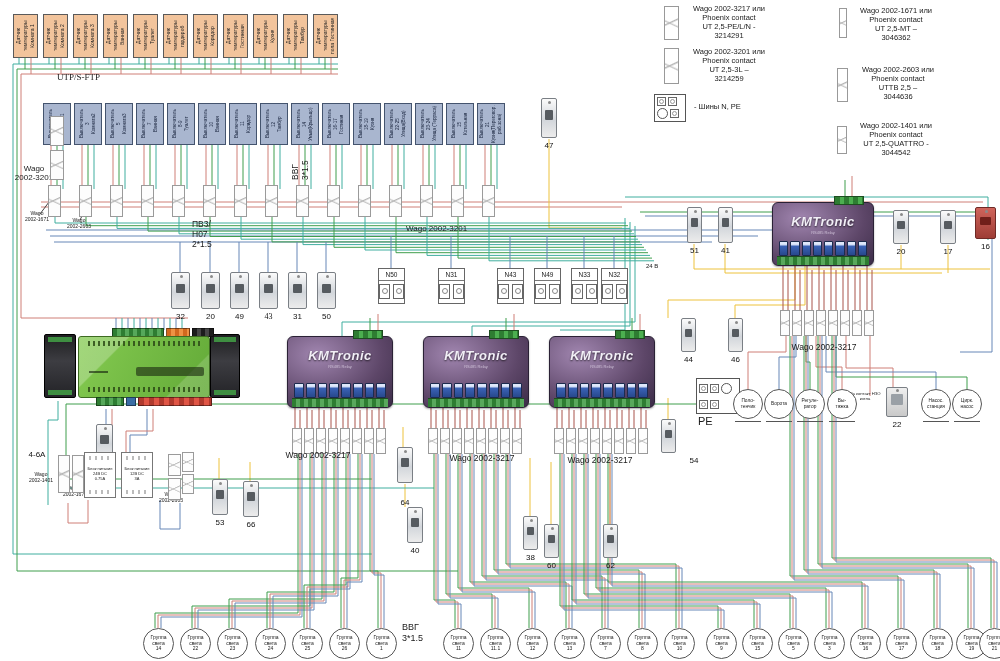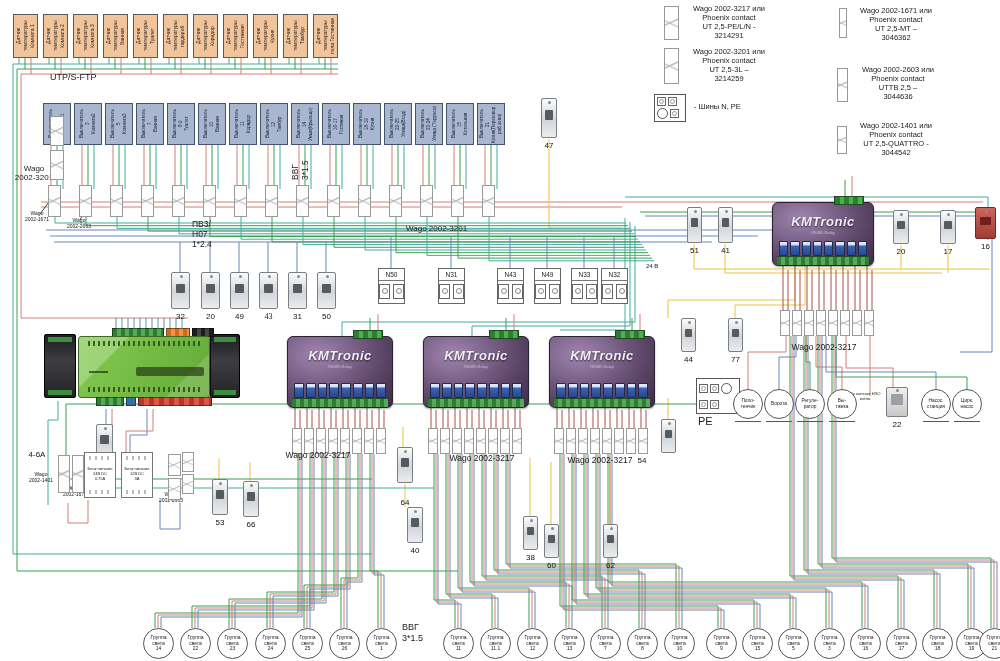--- a/index.html
+++ b/index.html
@@ -394,30 +394,30 @@
       <path d="M806,336 V572 H937 V628" stroke="#cf7e76" fill="none" stroke-width="1"></path>
       <path d="M808,336 V574 H940 V628" stroke="#6787b7" fill="none" stroke-width="1"></path>
       <path d="M818,336 V564 H968 V628" stroke="#3f9e4d" fill="none" stroke-width="1"></path>
       <path d="M820,336 V566 H971 V628" stroke="#cf7e76" fill="none" stroke-width="1"></path>
       <path d="M822,336 V568 H974 V628" stroke="#6787b7" fill="none" stroke-width="1"></path>
       <path d="M832,336 V558 H991 V628" stroke="#3f9e4d" fill="none" stroke-width="1"></path>
       <path d="M834,336 V560 H994 V628" stroke="#cf7e76" fill="none" stroke-width="1"></path>
       <path d="M836,336 V562 H997 V628" stroke="#6787b7" fill="none" stroke-width="1"></path>
     </svg>
 
-  <div class="lbl f9" style="left:50px;top:72px;">UTP/S-FTP</div>
+  <div class="lbl f9" style="left:57px;top:72px;font-family:Liberation Serif, serif;">UTP/S-FTP</div>
   <div class="lbl ctr" style="left:6px;top:164px;width:56px;">Wago
 2002-3201</div>
   <div class="lbl f5 ctr" style="left:22px;top:211px;width:30px;">Wago
 2002-1671</div>
   <div class="lbl f5 ctr" style="left:64px;top:218px;width:30px;">Wago
 2002-2603</div>
   <div class="lbl" style="left:192px;top:219px;font-size:8.5px;">ПВ3/
 Н07
-1*2.4</div>
+2*1.5</div>
   <div class="lbl" style="left:406px;top:224px;">Wago 2002-3201</div>
   <div class="lbl f6" style="left:646px;top:263px;">24 В</div>
   <div class="lbl vlbl" style="left:290px;top:146px;height:34px;font-size:8.5px;">ВВГ
 3*1.5</div>
   <div class="lbl f5 ctr" style="left:26px;top:472px;width:30px;">Wago
 2002-1401</div>
   <div class="lbl f5 ctr" style="left:60px;top:486px;width:30px;">Wago
 2002-1671</div>
   <div class="lbl f5 ctr" style="left:154px;top:492px;width:34px;">Wago
 2002-2603</div>
@@ -606,37 +606,37 @@
     <div class="brklbl" style="left: 710.5px; top: 246px;">41</div>
     <div class="brk" style="left: 893px; top: 210px; width: 16px; height: 34px;"></div>
     <div class="brklbl" style="left: 886px; top: 247px;">20</div>
     <div class="brk" style="left: 940px; top: 210px; width: 16px; height: 34px;"></div>
     <div class="brklbl" style="left: 933px; top: 247px;">17</div>
     <div class="brk brk-r" style="left: 975px; top: 207px; width: 21px; height: 32px;"></div>
     <div class="brklbl" style="left: 970.5px; top: 242px;">16</div>
     <div class="brk" style="left: 681px; top: 318px; width: 15px; height: 34px;"></div>
     <div class="brklbl" style="left: 673.5px; top: 355px;">44</div>
     <div class="brk" style="left: 728px; top: 318px; width: 15px; height: 34px;"></div>
-    <div class="brklbl" style="left: 720.5px; top: 355px;">77</div>
+    <div class="brklbl" style="left: 720.5px; top: 355px;">46</div>
     <div class="brk" style="left: 212px; top: 479px; width: 16px; height: 36px;"></div>
     <div class="brklbl" style="left: 205px; top: 518px;">53</div>
     <div class="brk" style="left: 243px; top: 481px; width: 16px; height: 36px;"></div>
     <div class="brklbl" style="left: 236px; top: 520px;">66</div>
     <div class="brk" style="left: 397px; top: 447px; width: 16px; height: 36px;"></div>
     <div class="brklbl" style="left: 390px; top: 498px;">64</div>
     <div class="brk" style="left: 407px; top: 507px; width: 16px; height: 36px;"></div>
     <div class="brklbl" style="left: 400px; top: 546px;">40</div>
     <div class="brk" style="left: 523px; top: 516px; width: 15px; height: 34px;"></div>
     <div class="brklbl" style="left: 515.5px; top: 553px;">38</div>
     <div class="brk" style="left: 544px; top: 524px; width: 15px; height: 34px;"></div>
     <div class="brklbl" style="left: 536.5px; top: 561px;">60</div>
     <div class="brk" style="left: 603px; top: 524px; width: 15px; height: 34px;"></div>
     <div class="brklbl" style="left: 595.5px; top: 561px;">62</div>
     <div class="brk" style="left: 661px; top: 419px; width: 15px; height: 34px;"></div>
-    <div class="brklbl" style="left: 627px; top: 456px;">54</div>
+    <div class="brklbl" style="left: 679px; top: 456px;">54</div>
     <div class="brk" style="left: 96px; top: 424px; width: 17px; height: 36px;"></div>
     <div class="brklbl" style="left: 22px; top: 450px;">4-6А</div>
     <div class="brk brk-d" style="left: 886px; top: 387px; width: 22px; height: 30px;"></div>
     <div class="brklbl" style="left: 882px; top: 420px;">22</div>
     <div class="nblk" style="left: 378px; top: 268px; width: 27px; height: 36px;">
       <div class="ntop">N50</div>
       <div class="ncells">
         <span></span>
         <span></span>
       </div>

